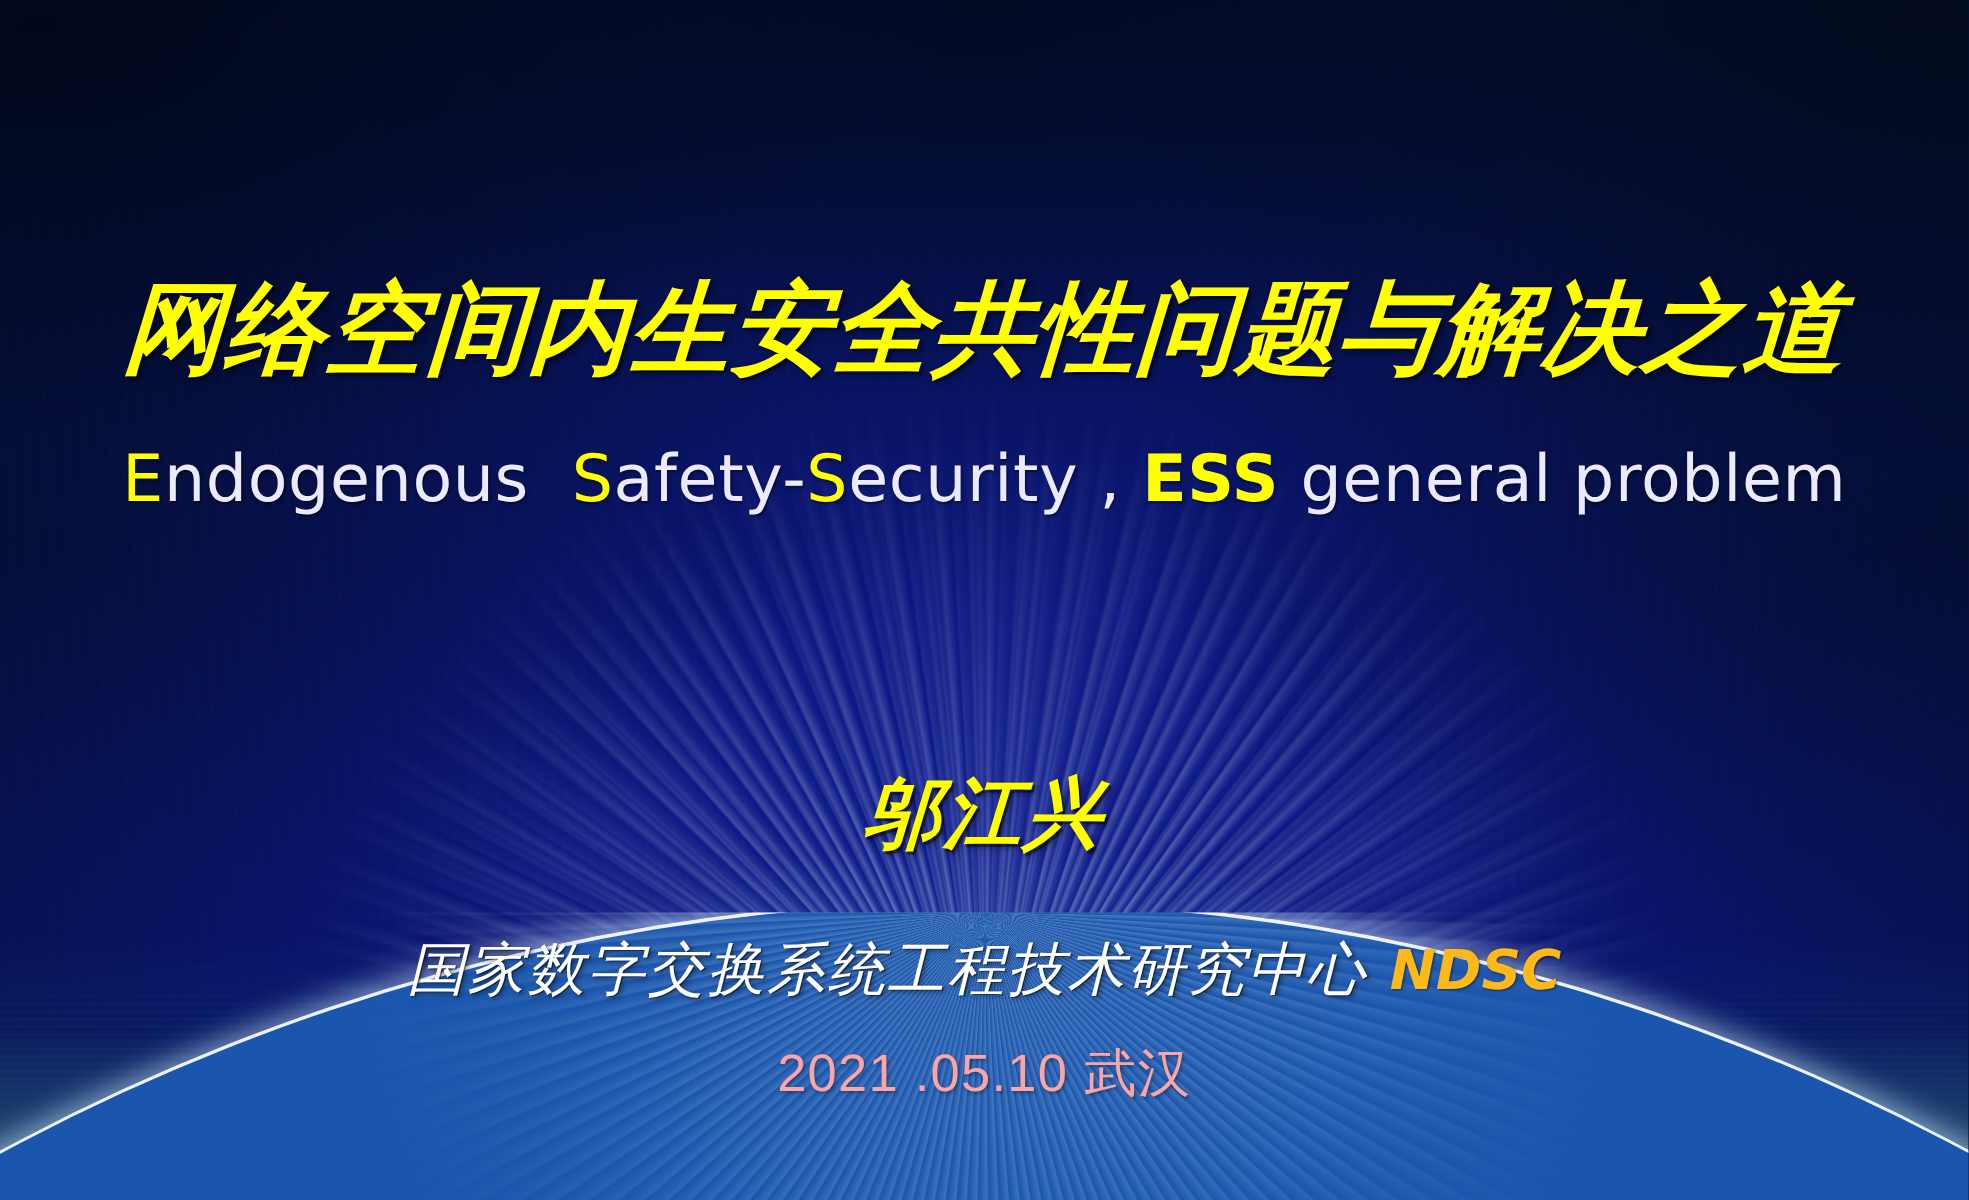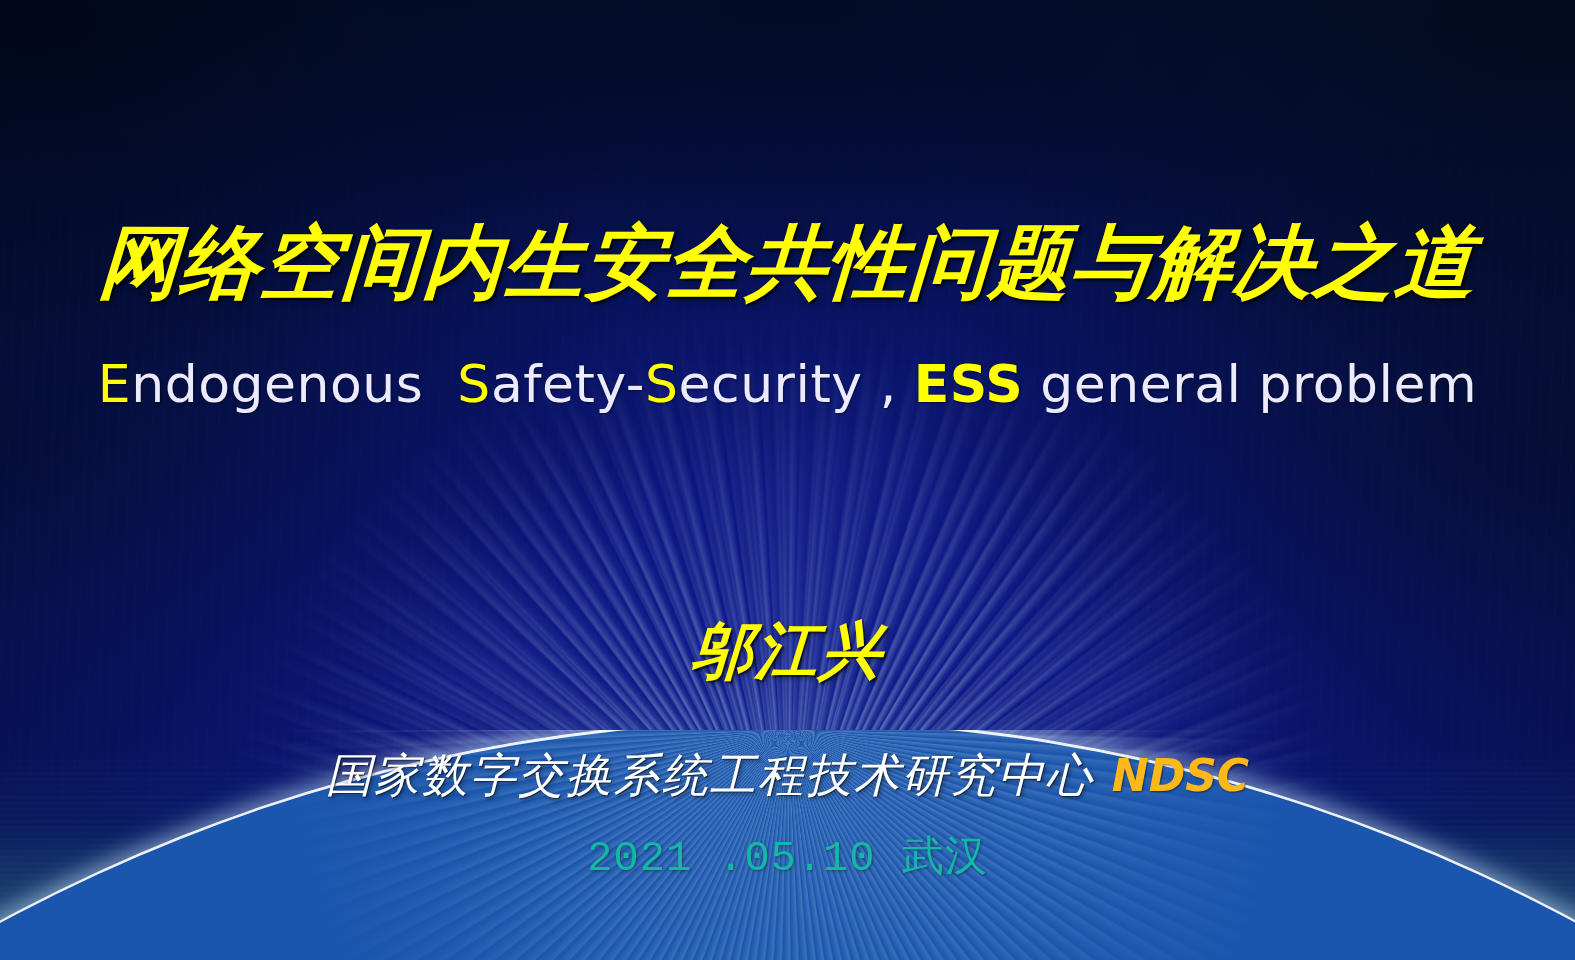--- a/index.html
+++ b/index.html
@@ -331,25 +331,25 @@
     text-shadow: 1px 1px 2px rgba(0,0,0,0.5);
     margin-top: 10px;
   }
 
   .datetime {
     position: absolute;
     top: 838px;
     left: 0;
     right: 0;
     text-align: center;
-    font-family: Liberation Mono, monospace;
+    font-family: Liberation Sans, sans-serif;
     font-weight: 400;
     font-size: 42px;
     line-height: 1.0;
-    color: #14b8a6;
+    color: #fca5a5;
     letter-spacing: 1px;
     white-space: nowrap;
     text-shadow: 1px 1px 3px rgba(0,0,0,0.35);
   }
 </style>
 </head>
 <body>
 
 <div id="slide">
 

